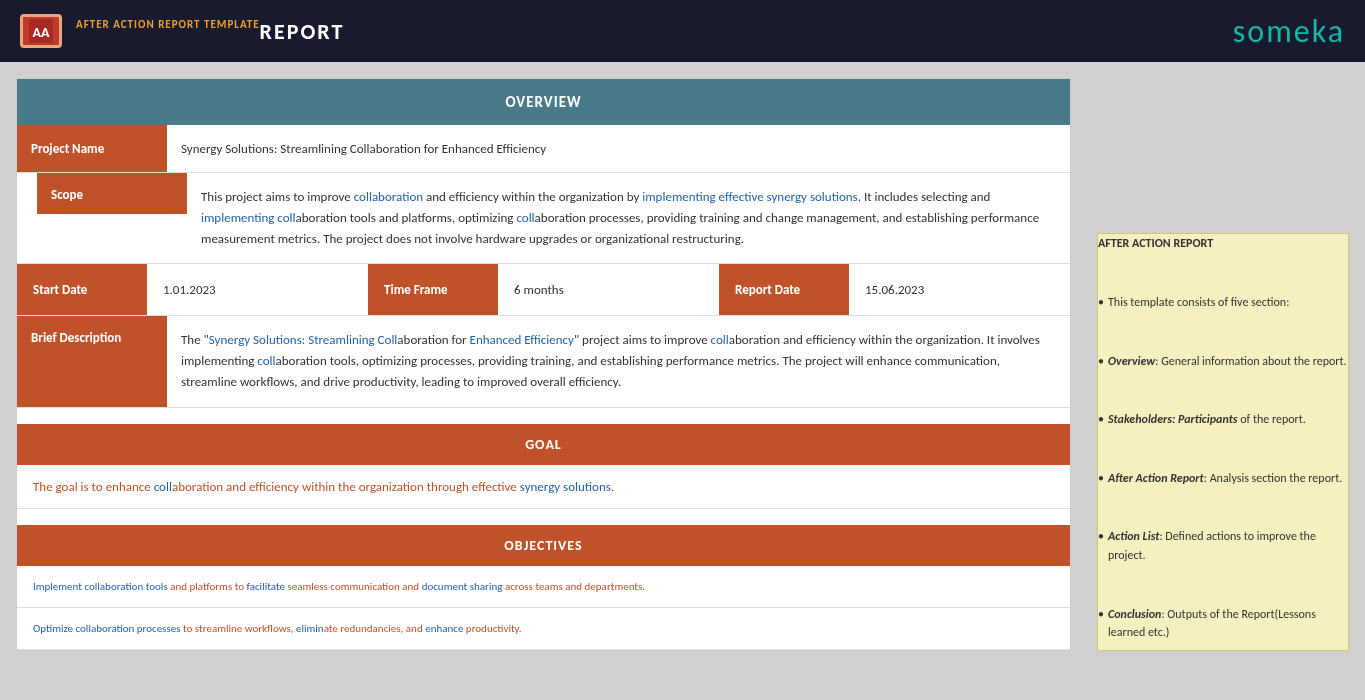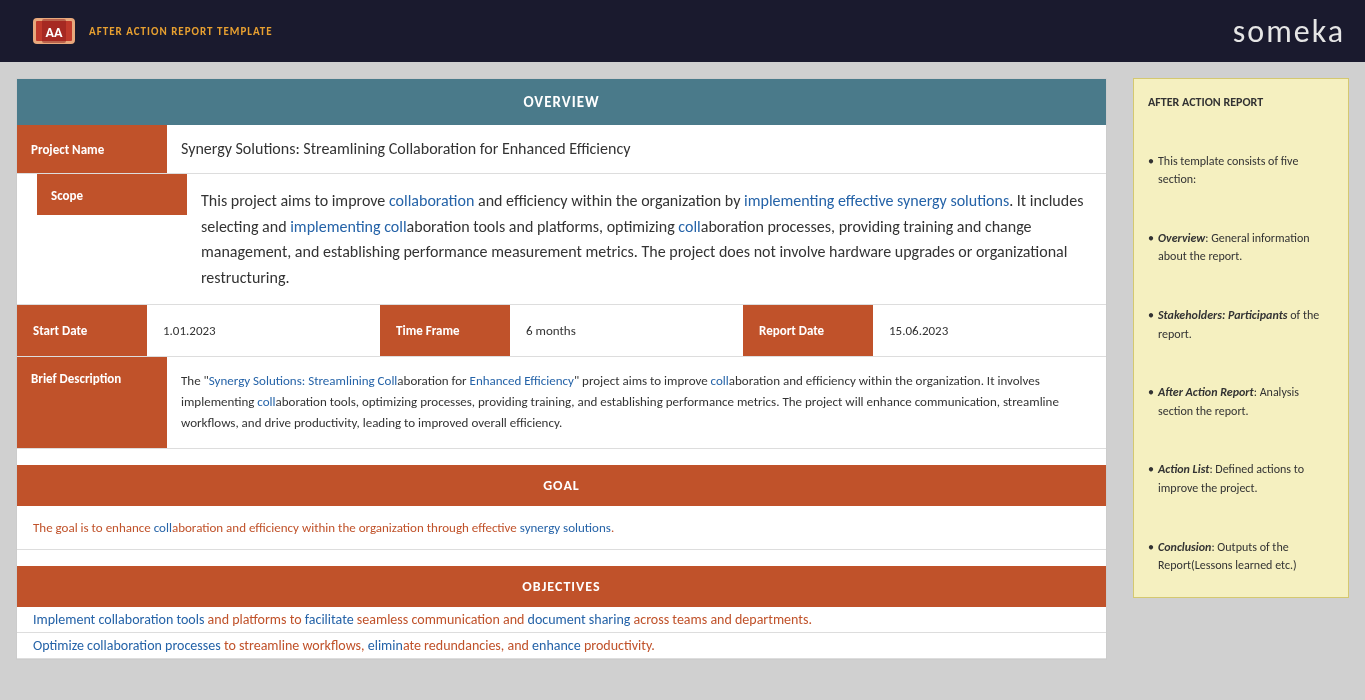--- a/index.html
+++ b/index.html
@@ -21,62 +21,61 @@
       justify-content: space-between;
       padding: 0 20px;
     }
     .header-left {
       display: flex;
       align-items: center;
       gap: 14px;
     }
     .header-logo {
       width: 42px;
-      height: 26px;
+      height: 34px;
       background: #c0392b;
       border: 3px solid #e8a87c;
       border-radius: 4px;
       display: flex;
       align-items: center;
       justify-content: center;
       color: white;
       font-weight: bold;
       font-size: 18px;
-      margin-left: 13px;
     }
     .header-titles {
       display: flex;
       flex-direction: row;
     }
     .header-subtitle {
       color: #e8a030;
       font-size: 11px;
       font-weight: bold;
       letter-spacing: 1px;
       text-transform: uppercase;
     }
     .header-title {
       color: white;
       font-size: 22px;
       font-weight: bold;
       letter-spacing: 2px;
     }
     .header-brand {
-      color: #e5e5e5;
+      color: #14b8a6;
       font-size: 32px;
       font-weight: 300;
       letter-spacing: 2px;
     }
 
     
     .main-layout {
       display: flex;
       gap: 12px;
       padding: 16px;
-      align-items: flex-start;
+      align-items: flex-end;
     }
 
     
     .content-area {
       flex: 1;
       background: white;
       border: 1px solid #ccc;
     }
 
     
@@ -112,21 +111,21 @@
       padding: 12px 14px;
       font-size: 13px;
       font-weight: 600;
       display: flex;
       align-items: center;
     }
     .field-value {
       flex: 1;
       padding: 12px 14px;
       color: #333;
-      font-size: 16px;
+      font-size: 13px;
       display: flex;
       align-items: center;
       line-height: 1.5;
     }
     .field-value.scope-text {
       display: block;
       padding: 14px;
       line-height: 1.6;
     }
 
@@ -189,39 +188,38 @@
     
     .goal-text {
       padding: 14px 16px;
       font-size: 13px;
       color: #c0522a;
       border-bottom: 1px solid #ddd;
     }
 
     
     .objective-row {
-      padding: 4px 16px;
-      font-size: 14px;
+      padding: 14px 16px;
+      font-size: 11px;
       color: #c0522a;
       border-bottom: 1px solid #ddd;
     }
 
     
     .spacer {
       height: 16px;
       background: white;
     }
 
     
     .sidebar {
-      width: 216px;
+      width: 252px;
       margin-left: 14px;
       background: #f5f0c0;
       border: 1px solid #d4c870;
-      padding: 14px;
       font-size: 12px;
       line-height: 1.55;
       flex-shrink: 0;
     }
     .sidebar-title {
       font-weight: bold;
       font-size: 12px;
       color: #333;
       margin-bottom: 10px;
     }
@@ -255,20 +253,21 @@
 <div class="header">
   <div class="header-left">
     <div class="header-logo">
       <svg width="28" height="28" viewBox="0 0 28 28" fill="none">
         <rect x="2" y="2" width="24" height="24" rx="2" fill="#8B1A1A" opacity="0.5"></rect>
         <text x="14" y="20" text-anchor="middle" fill="white" font-size="14" font-weight="bold">AA</text>
       </svg>
     </div>
     <div class="header-titles">
       <span class="header-subtitle">AFTER ACTION REPORT TEMPLATE</span>
+      <span class="header-title">REPORT</span>
     </div>
   </div>
   <div class="header-brand">
     someka
   </div>
 </div>
 
 <div class="main-layout">
 
   <div class="content-area">

